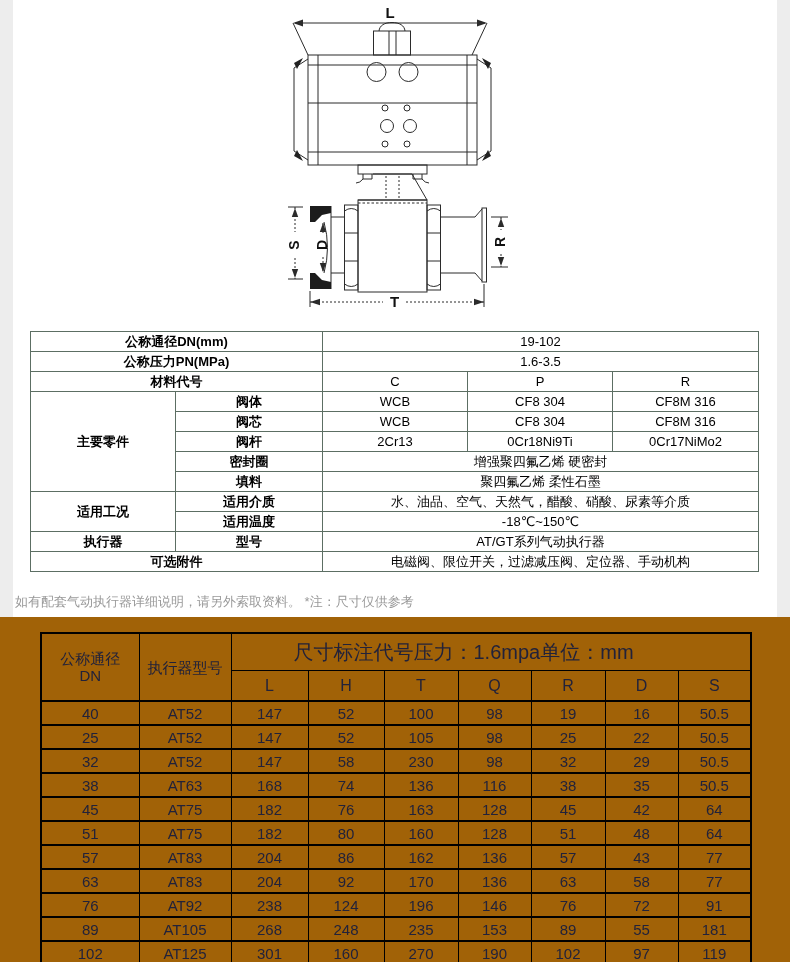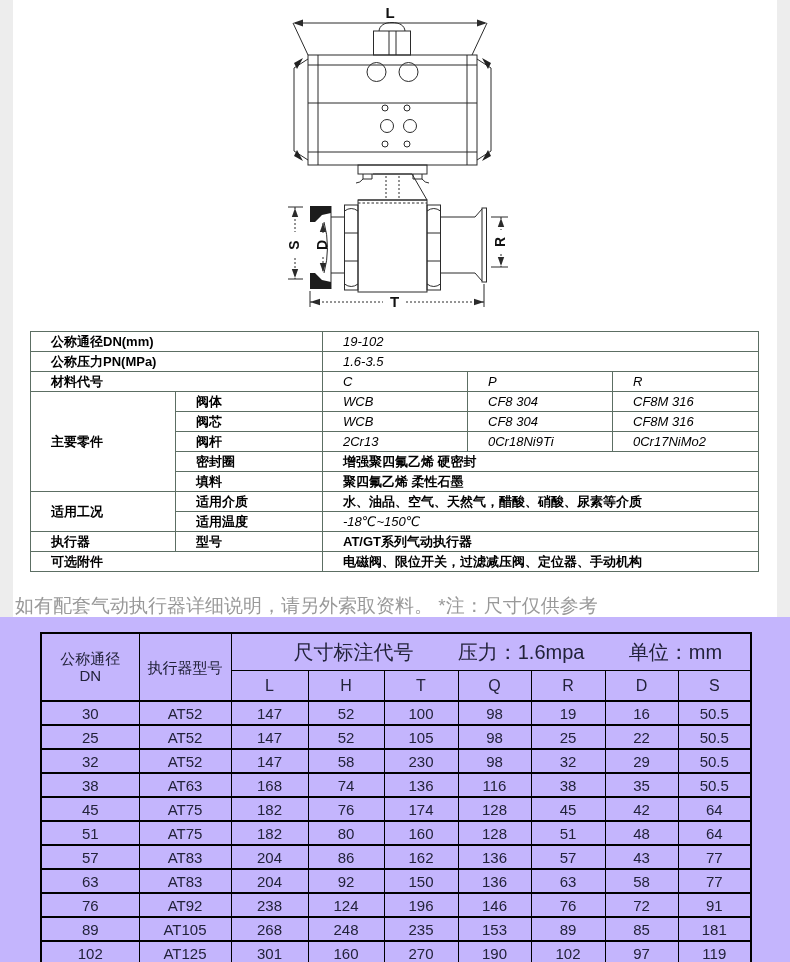--- a/index.html
+++ b/index.html
@@ -7,36 +7,36 @@
         font-family:"Liberation Sans","DejaVu Sans",sans-serif;color:#000;}
   
   .top-section{position:absolute;left:0;top:0;width:790px;height:617px;background:#ededed;}
   .card{position:absolute;left:13px;top:0;width:764px;height:617px;background:#ffffff;}
   
   .drawing{position:absolute;left:245px;top:2px;}
   .drawing text{font-family:"Liberation Sans","DejaVu Sans",sans-serif;font-weight:bold;fill:#111;}
   
   table.spec{position:absolute;left:30px;top:331px;width:728px;border-collapse:collapse;
              table-layout:fixed;font-size:13px;color:#000;}
-  table.spec td{border:1px solid #5c6e63;height:19px;text-align:left;padding:0 20px;
+  table.spec td{border:1px solid #5c6e63;height:19px;text-align:center;padding:0 20px;
                 overflow:hidden;white-space:nowrap;}
   table.spec td.lbl{font-weight:bold;}
-  table.spec td.v{font-weight:normal;font-style:italic;}
-  table.spec td.vb{font-weight:bold;}
-  .note{position:absolute;left:15px;top:593px;font-size:19px;color:#999;}
+  table.spec td.v{font-weight:normal;}
+  table.spec td.vb{font-weight:normal;}
+  .note{position:absolute;left:15px;top:593px;font-size:13px;color:#999;}
   
-  .bottom-section{position:absolute;left:0;top:617px;width:790px;height:345px;background:#c4b5fd;}
+  .bottom-section{position:absolute;left:0;top:617px;width:790px;height:345px;background:#a16207;}
   table.dims{position:absolute;left:40px;top:15px;width:710px;border-collapse:collapse;
              table-layout:fixed;color:#22223a;}
   table.dims{border:2px solid #000;}
   table.dims th,table.dims td{border:1px solid #000;text-align:center;padding:0;}
   table.dims thead th{font-weight:normal;}
   table.dims th.hspan{font-size:15px;height:36px;line-height:17px;}
   table.dims tr.titlerow th{height:36px;}
-  table.dims .title-flex{display:flex;justify-content:space-between;align-items:center;
+  table.dims .title-flex{display:flex;justify-content:flex-start;align-items:center;
              padding:0 28px 0 62px;font-size:20px;}
   table.dims tr.subrow th{height:29px;font-size:16px;}
   table.dims tbody td{height:22px;font-size:15px;border-top-width:2px;}
 </style>
 </head>
 <body>
 
 <div class="page">
 
   <div class="top-section">
@@ -257,21 +257,21 @@
           <th>H</th>
           <th>T</th>
           <th>Q</th>
           <th>R</th>
           <th>D</th>
           <th>S</th>
         </tr>
       </thead>
       <tbody id="dim-rows">
           <tr>
-            <td>30</td>
+            <td>40</td>
             <td>AT52</td>
             <td>147</td>
             <td>52</td>
             <td>100</td>
             <td>98</td>
             <td>19</td>
             <td>16</td>
             <td>50.5</td>
           </tr>
           <tr>
@@ -305,21 +305,21 @@
             <td>116</td>
             <td>38</td>
             <td>35</td>
             <td>50.5</td>
           </tr>
           <tr>
             <td>45</td>
             <td>AT75</td>
             <td>182</td>
             <td>76</td>
-            <td>174</td>
+            <td>163</td>
             <td>128</td>
             <td>45</td>
             <td>42</td>
             <td>64</td>
           </tr>
           <tr>
             <td>51</td>
             <td>AT75</td>
             <td>182</td>
             <td>80</td>
@@ -338,21 +338,21 @@
             <td>136</td>
             <td>57</td>
             <td>43</td>
             <td>77</td>
           </tr>
           <tr>
             <td>63</td>
             <td>AT83</td>
             <td>204</td>
             <td>92</td>
-            <td>150</td>
+            <td>170</td>
             <td>136</td>
             <td>63</td>
             <td>58</td>
             <td>77</td>
           </tr>
           <tr>
             <td>76</td>
             <td>AT92</td>
             <td>238</td>
             <td>124</td>
@@ -363,21 +363,21 @@
             <td>91</td>
           </tr>
           <tr>
             <td>89</td>
             <td>AT105</td>
             <td>268</td>
             <td>248</td>
             <td>235</td>
             <td>153</td>
             <td>89</td>
-            <td>85</td>
+            <td>55</td>
             <td>181</td>
           </tr>
           <tr>
             <td>102</td>
             <td>AT125</td>
             <td>301</td>
             <td>160</td>
             <td>270</td>
             <td>190</td>
             <td>102</td>

